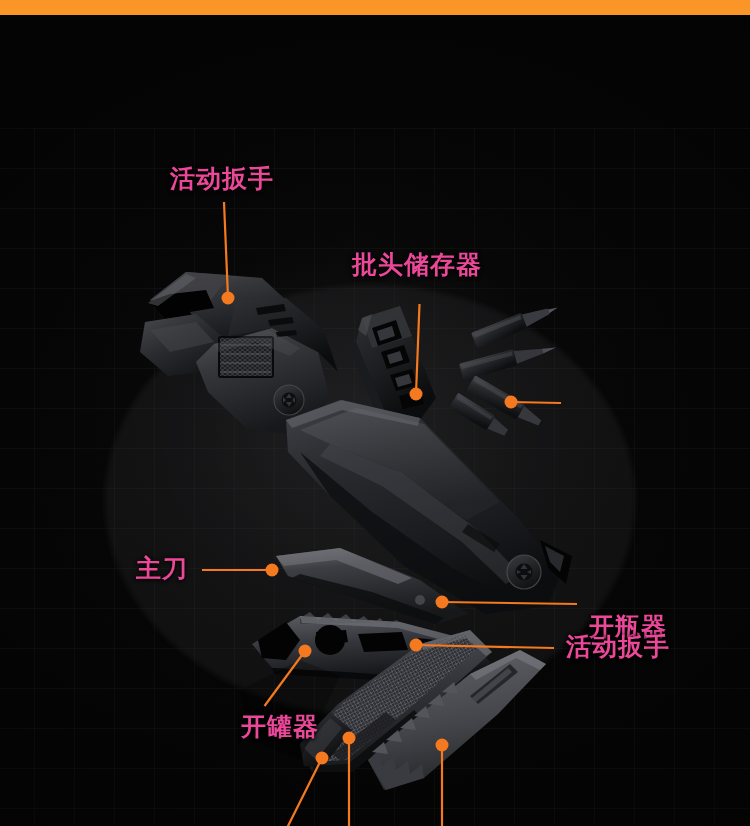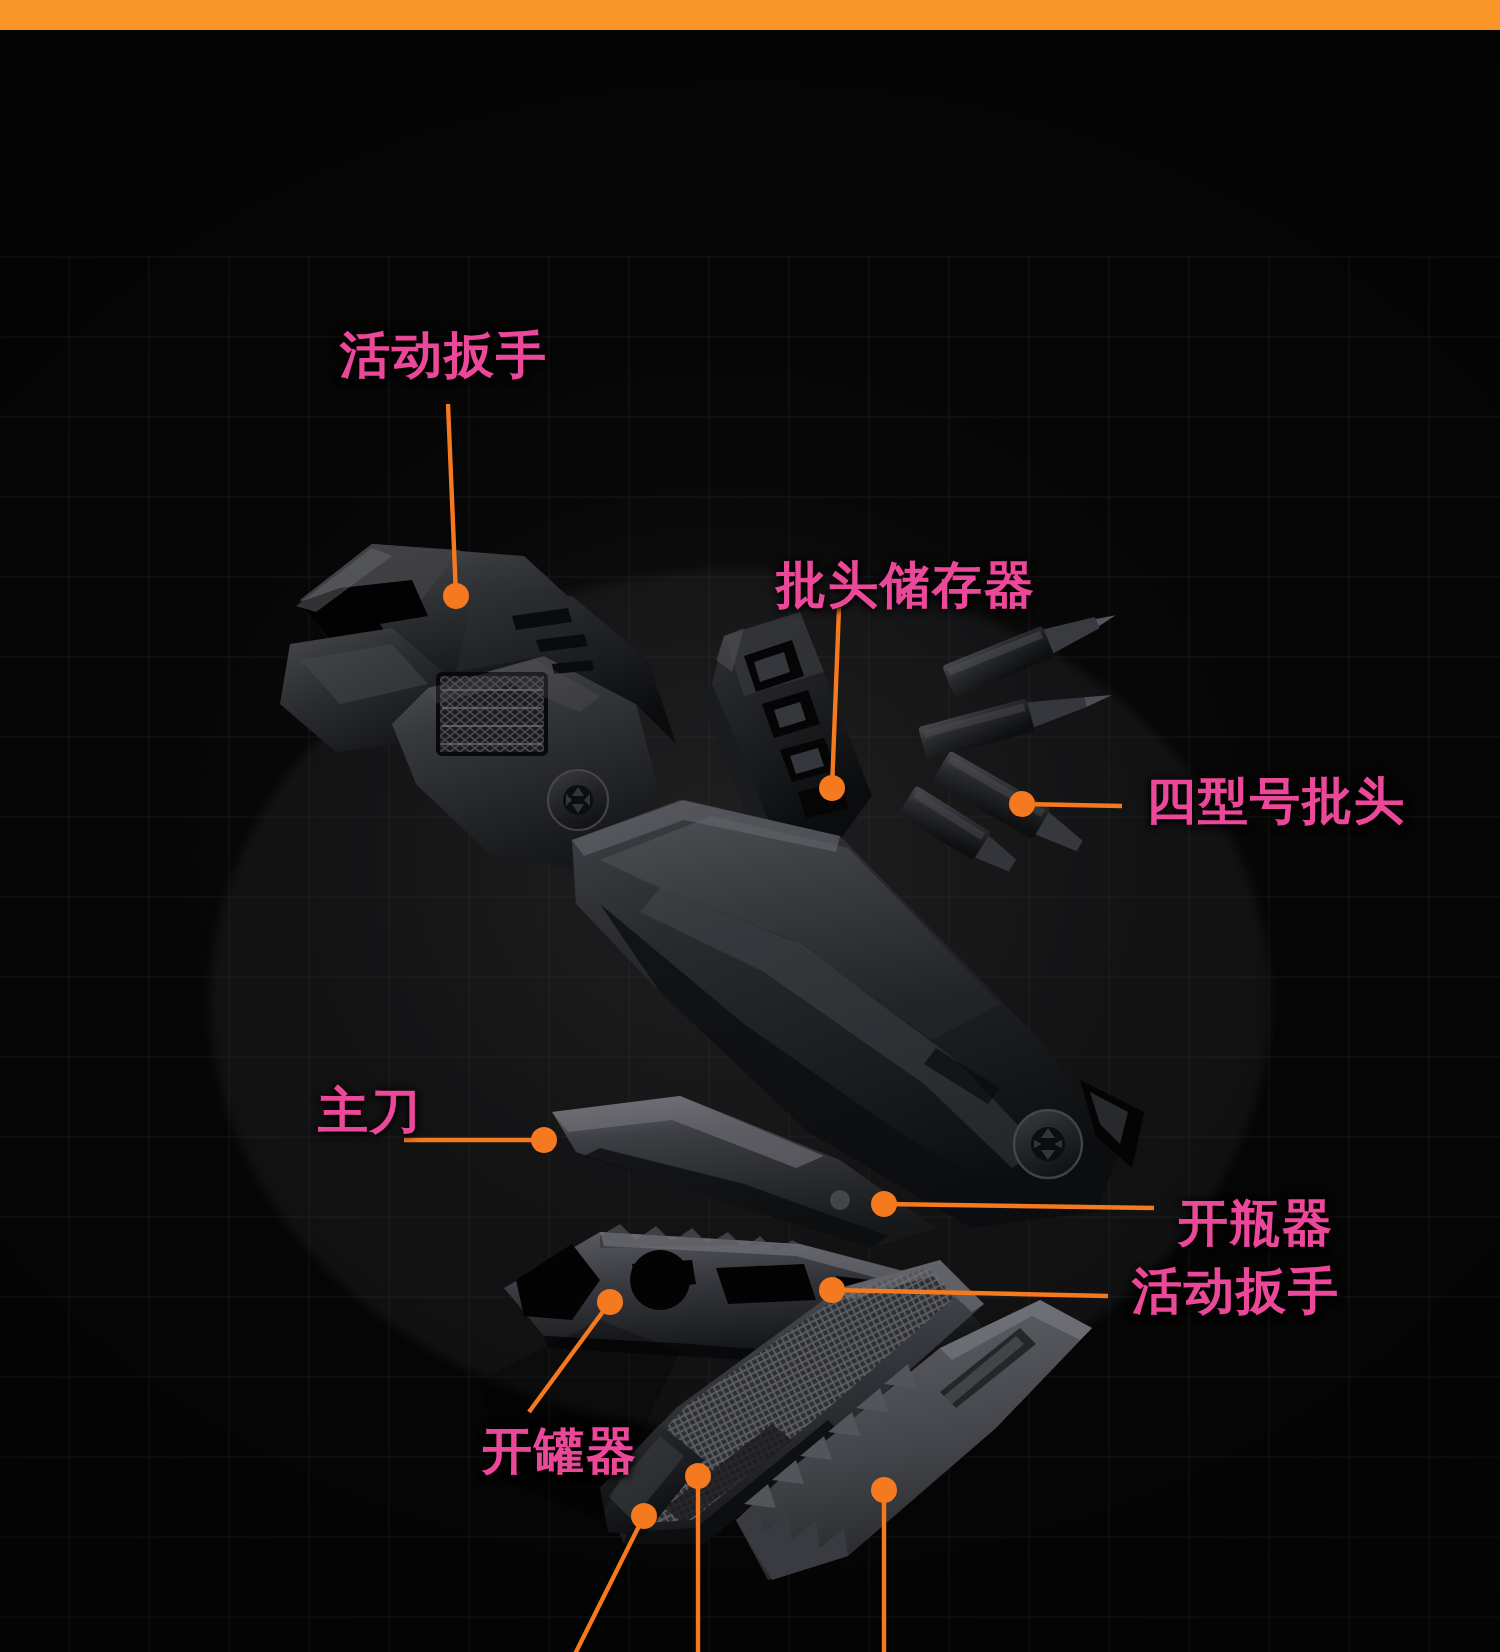--- a/index.html
+++ b/index.html
@@ -335,21 +335,20 @@
         <line x1="349" y1="738" x2="349" y2="830" stroke="#f4791f" stroke-width="2.2"></line>
         <circle cx="349" cy="738" r="6.5" fill="#f4791f"></circle>
       </g>
       <g>
         <line x1="442" y1="745" x2="442" y2="830" stroke="#f4791f" stroke-width="2.2"></line>
         <circle cx="442" cy="745" r="6.5" fill="#f4791f"></circle>
       </g>
     </svg>
 
   <div class="label" style="left:170px;top:166px;">活动扳手</div>
-  <div class="label" style="left:352px;top:281px;margin-left:36px;">批头储存器</div>
-  <div class="label" style="left:573px;top:389px;">四型号批头</div>
-  <div class="label" style="left:136px;top:544px;margin-left:23px;">主刀</div>
-  <div class="label" style="left:589px;top:600px;">开瓶器</div>
+  <div class="label" style="left:352px;top:252px;">批头储存器</div>
+  <div class="label" style="left:136px;top:556px;">主刀</div>
+  <div class="label" style="left:589px;top:614px;">开瓶器</div>
   <div class="label" style="left:566px;top:634px;">活动扳手</div>
   <div class="label" style="left:241px;top:714px;">开罐器</div>
 
   <div class="topbar"></div>
 </div>
 
 </body></html>

